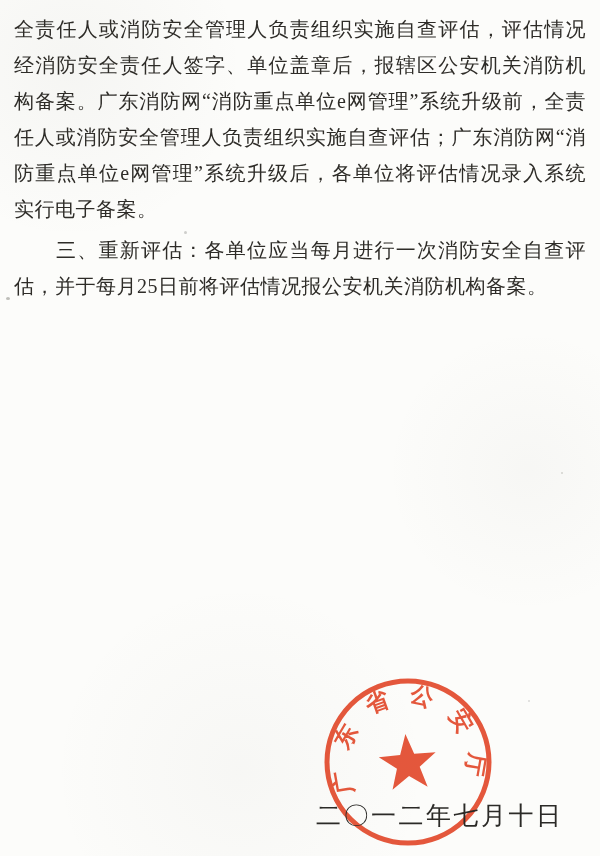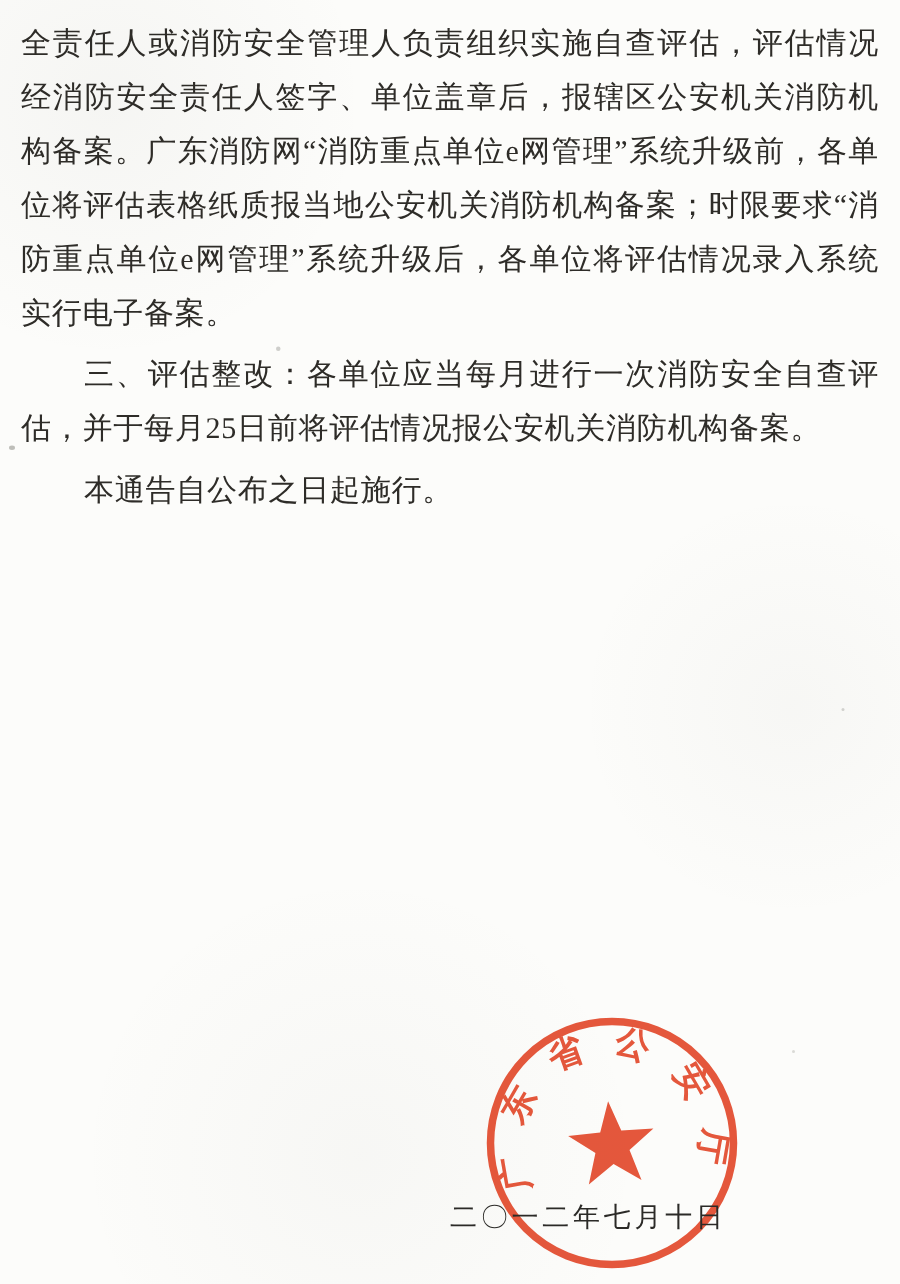--- a/index.html
+++ b/index.html
@@ -43,22 +43,22 @@
   .seal svg { display: block; width: 176px; height: 176px; }
   .seal-ring { mix-blend-mode: multiply; }
   .seal-arc-text {
     font-family: "Liberation Serif", serif;
     font-size: 23px;
     font-weight: bold;
     letter-spacing: 18px;
   }
   .date {
     position: absolute;
-    left: 300px; top: 799px;
-    font-size: 18px;
+    left: 316px; top: 799px;
+    font-size: 25px;
     letter-spacing: 2.5px;
     color: #2b2a27;
     z-index: 3;
     white-space: nowrap;
   }
   .speck {
     position: absolute;
     background: #8a8a84;
     border-radius: 50%;
   }
@@ -66,23 +66,22 @@
   .speck-2 { left: 184px; top: 231px; width: 3px; height: 3px; opacity: .40; }
   .speck-3 { left: 561px; top: 472px; width: 2px; height: 2px; opacity: .35; }
   .speck-4 { left: 528px; top: 700px; width: 2px; height: 2px; opacity: .30; }
 </style>
 </head>
 <body>
 
 <div class="page">
 
   <div class="doc">
-    <p class="para">全责任人或消防安全管理人负责组织实施自查评估，评估情况经消防安全责任人签字、单位盖章后，报辖区公安机关消防机构备案。广东消防网“消防重点单位e网管理”系统升级前，各单位将评估表格纸质报当地公安机关消防机构备案；时限要求“消防重点单位e网管理”系统升级后，各单位将评估情况录入系统实行电子备案。</p>
-    <p class="para indent">三、评估整改：各单位应当每月进行一次消防安全自查评估，并于每月25日前将评估情况报公安机关消防机构备案。</p>
-    <p class="para indent">本通告自公布之日起施行。</p>
+    <p class="para">全责任人或消防安全管理人负责组织实施自查评估，评估情况经消防安全责任人签字、单位盖章后，报辖区公安机关消防机构备案。广东消防网“消防重点单位e网管理”系统升级前，全责任人或消防安全管理人负责组织实施自查评估；广东消防网“消防重点单位e网管理”系统升级后，各单位将评估情况录入系统实行电子备案。</p>
+    <p class="para indent">三、重新评估：各单位应当每月进行一次消防安全自查评估，并于每月25日前将评估情况报公安机关消防机构备案。</p>
   </div>
 
   <div class="seal">
     <svg viewBox="0 0 176 176" xmlns="http://www.w3.org/2000/svg">
       <circle class="seal-ring" cx="87" cy="88" r="81" fill="none" stroke-width="5" stroke="#e24a2c"></circle>
       <polygon transform="rotate(-5 87 90)" points="87,60 94.05,80.29 115.53,80.73 98.41,93.71 104.63,114.27 87,102 69.37,114.27 75.59,93.71 58.47,80.73 79.95,80.29" fill="#e24a2c"></polygon>
       <path id="sealArc" d="M 33.5 112.9 A 59 59 0 1 1 140.5 112.9" fill="none"></path>
       <text class="seal-arc-text" fill="#e24a2c">
         <textPath href="#sealArc" startOffset="50%" text-anchor="middle">广东省公安厅</textPath>
       </text>

